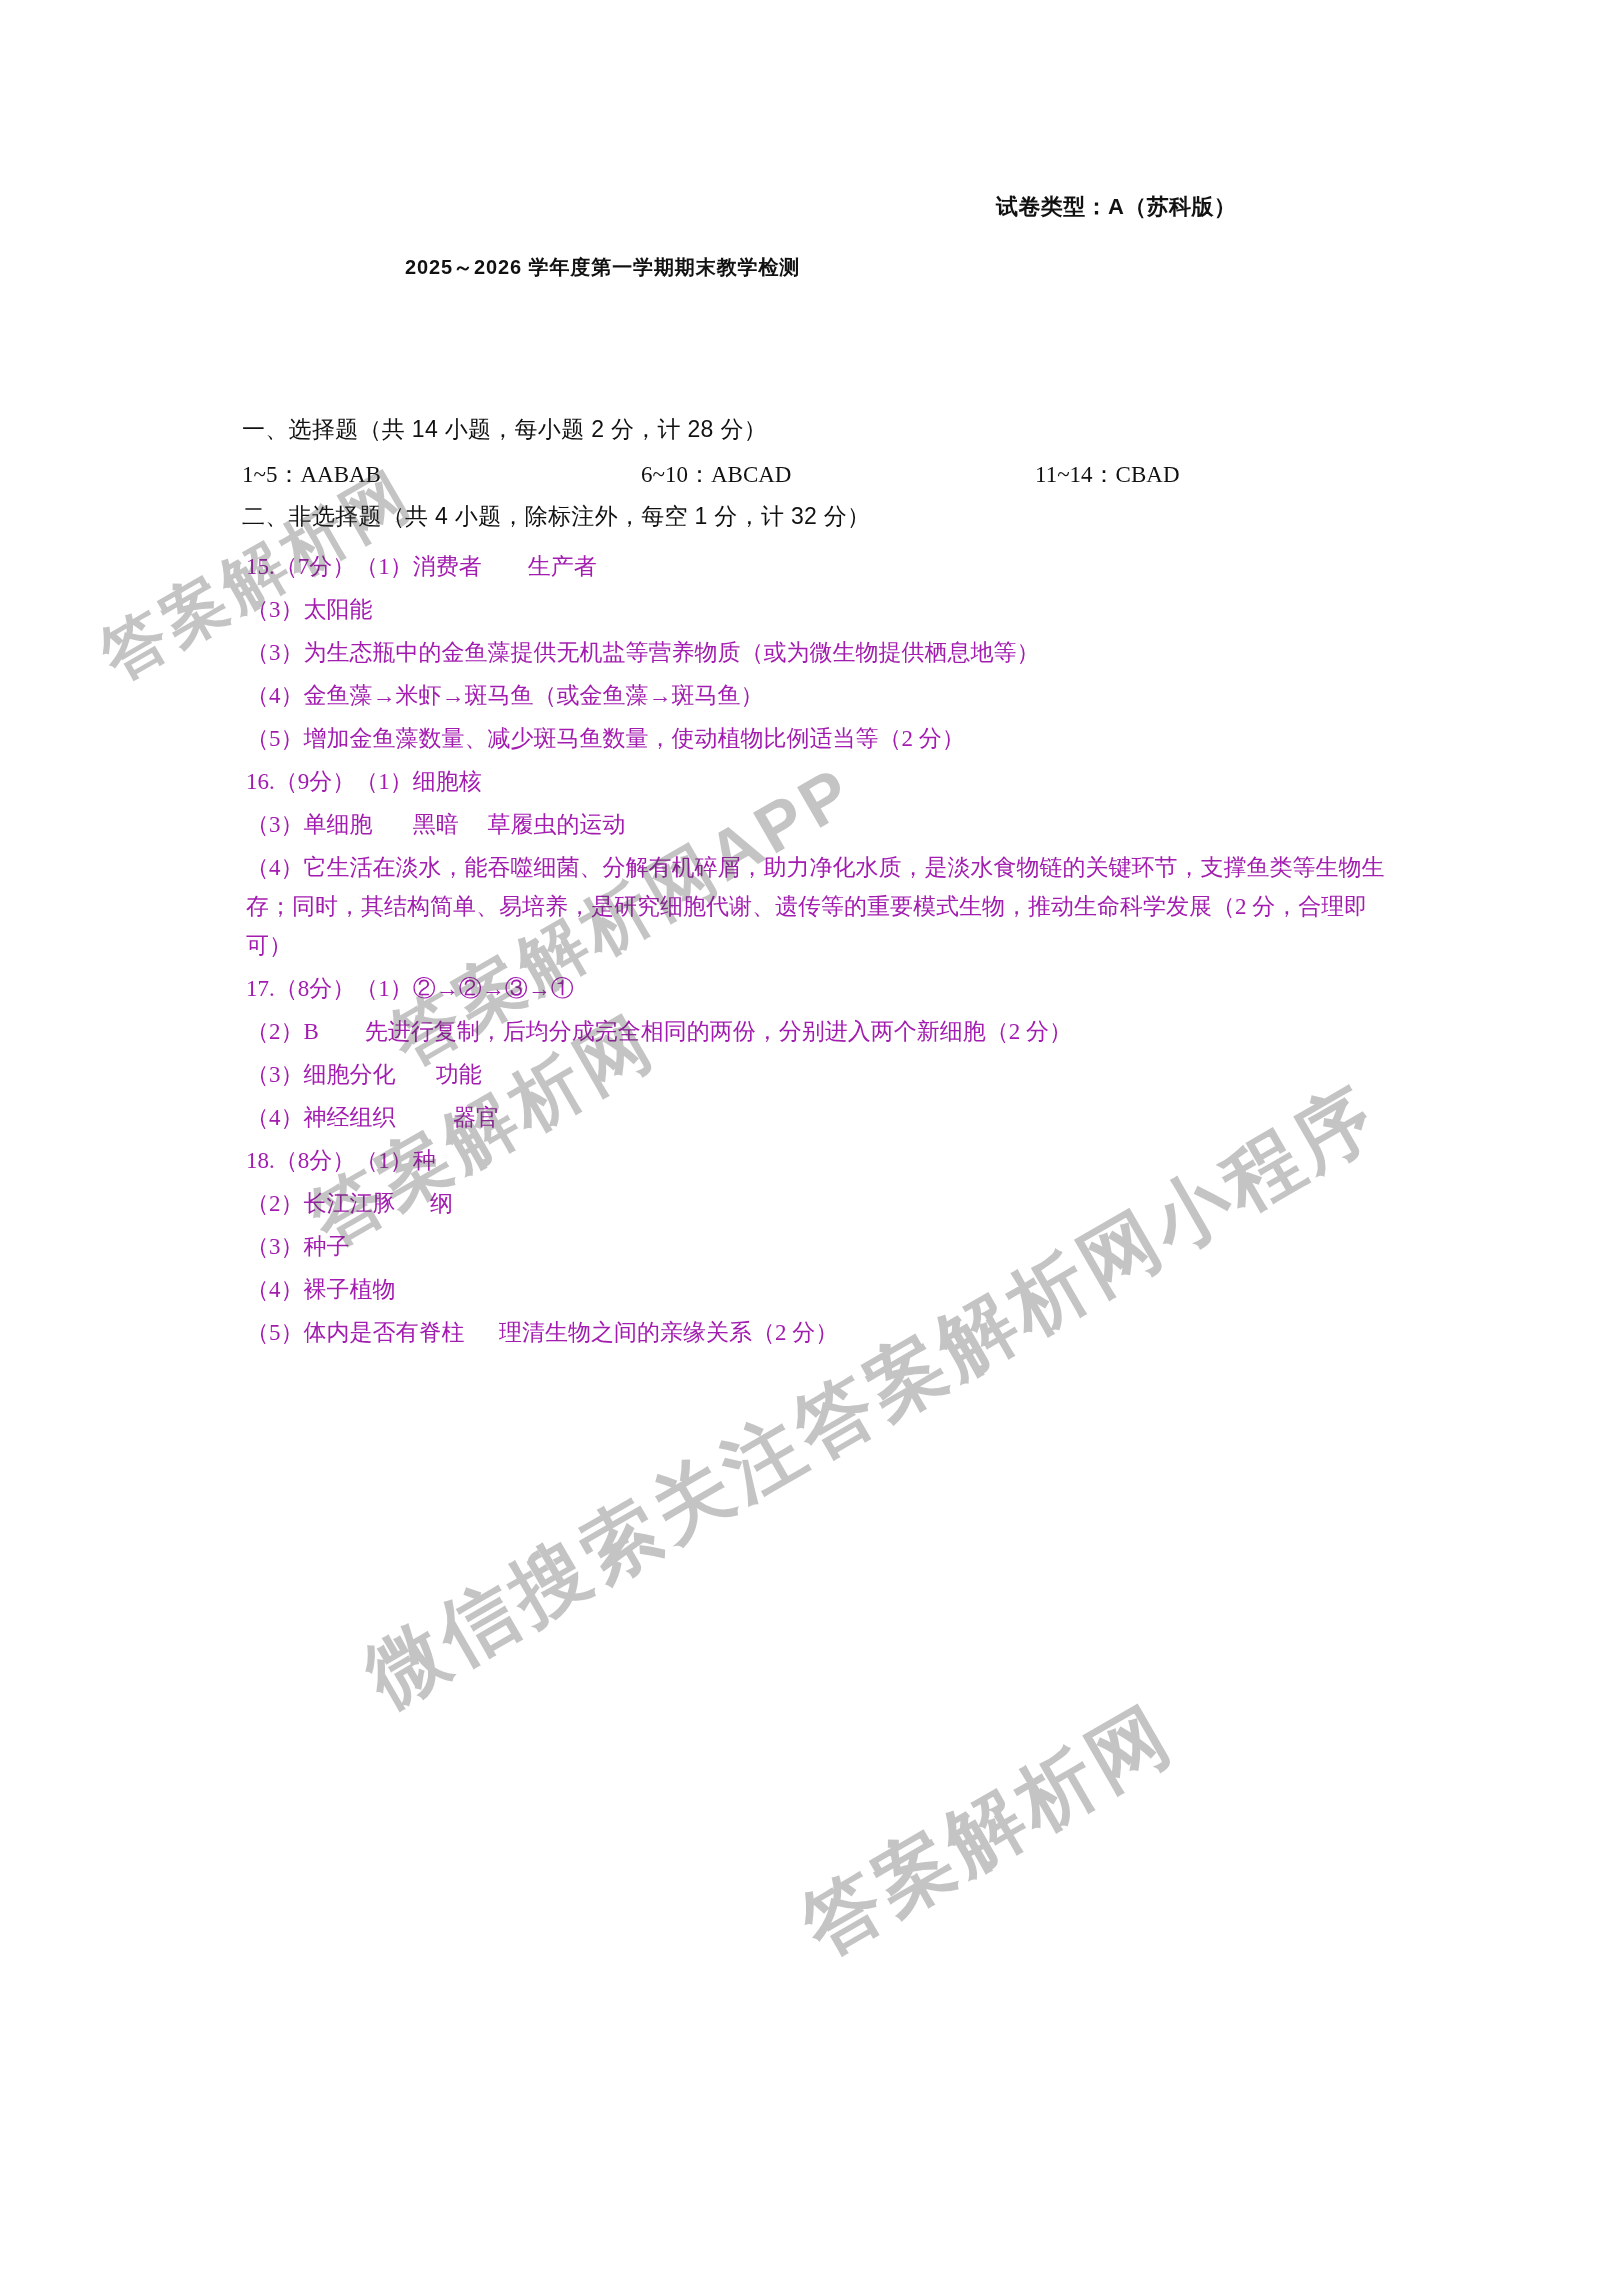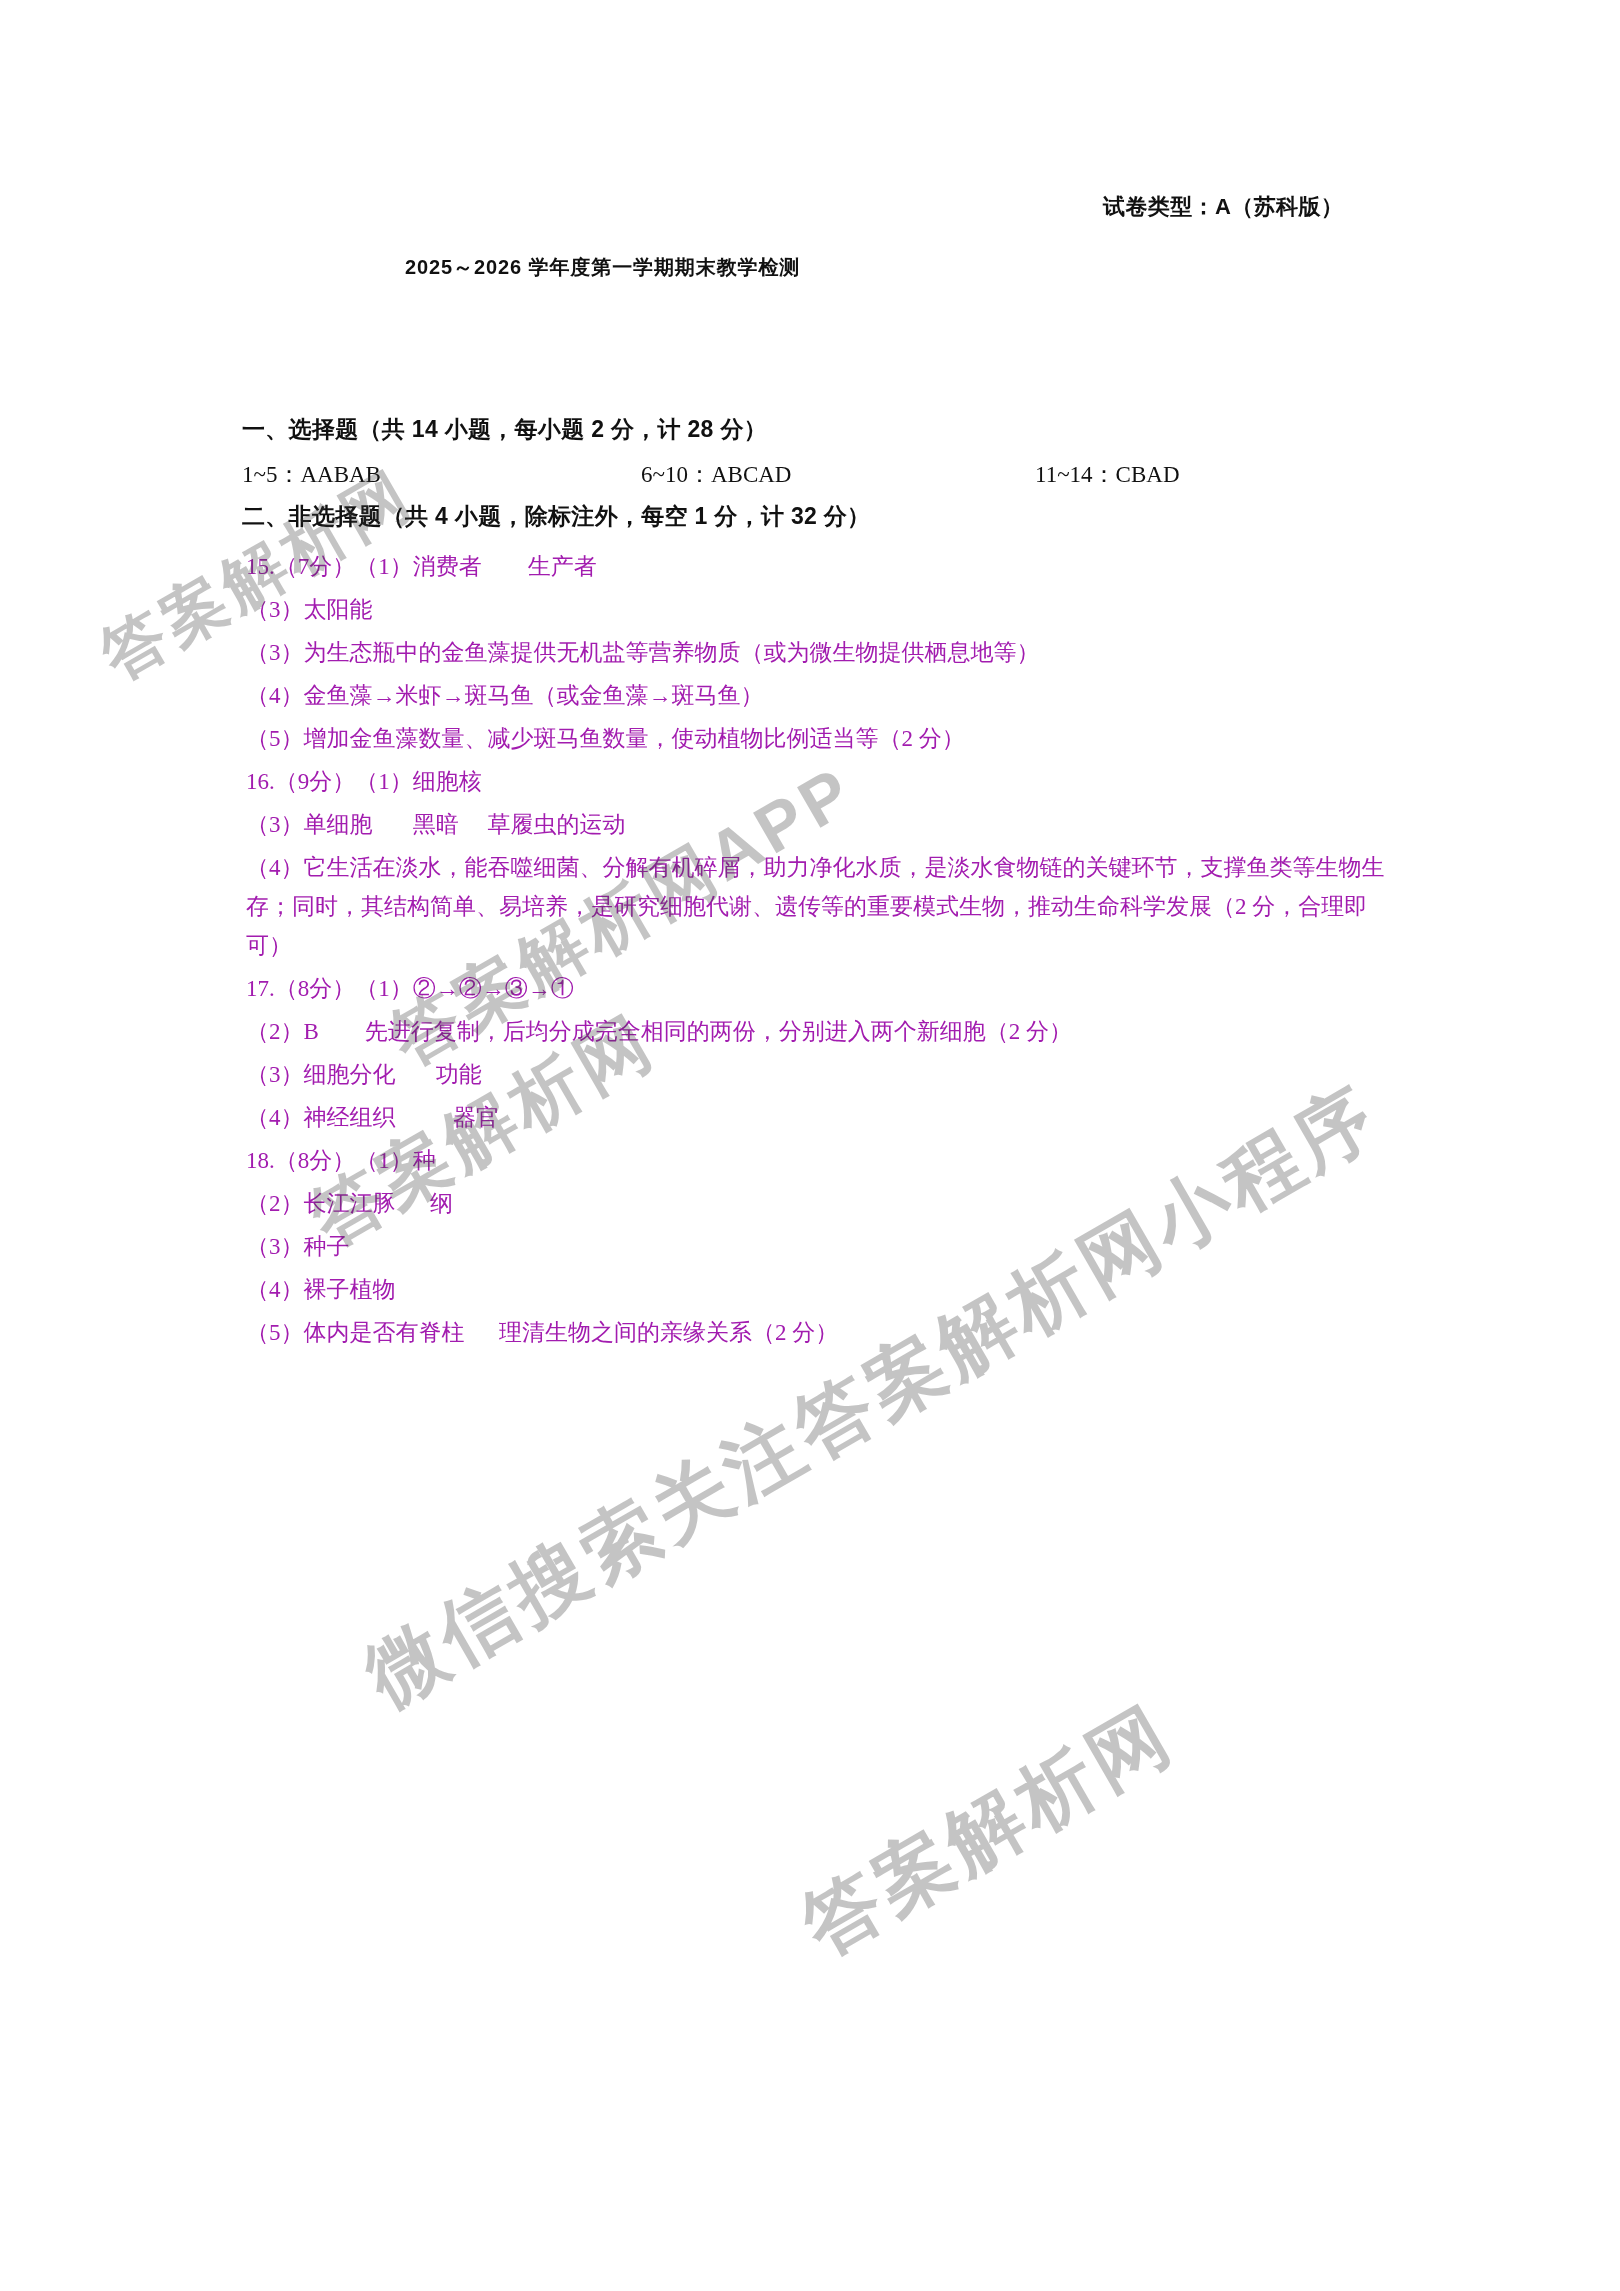--- a/index.html
+++ b/index.html
@@ -20,21 +20,21 @@
   .content {
     position: absolute;
     left: 0;
     top: 0;
     width: 1621px;
     height: 2292px;
     padding: 0;
   }
   .paper-type {
     position: absolute;
-    left: 1103px;
+    left: 996px;
     top: 192px;
     font-size: 22px;
     font-weight: bold;
     font-family: "Liberation Sans", sans-serif;
     letter-spacing: 0.4px;
     color: #111;
   }
   .title-1 {
     position: absolute;
     left: 405px;
@@ -58,21 +58,21 @@
     white-space: nowrap;
   }
   .body-block {
     position: absolute;
     left: 242px;
     top: 414px;
     width: 1158px;
   }
   .sec-head {
     font-size: 23px;
-    font-weight: bold;
+    font-weight: normal;
     font-family: "Liberation Sans", sans-serif;
     color: #111;
     margin: 0 0 14.3px 0;
     letter-spacing: 0.3px;
   }
   .choice-row {
     position: relative;
     height: 36px;
     font-size: 23px;
     color: #111;

